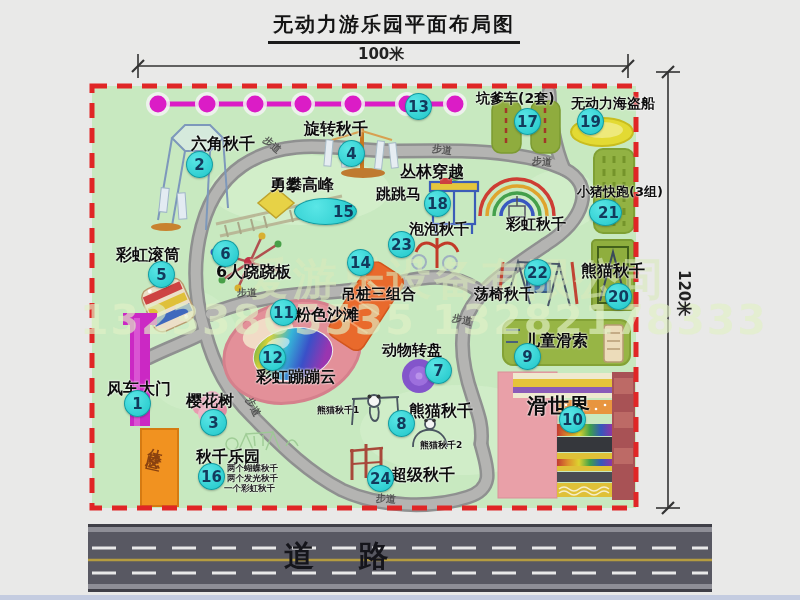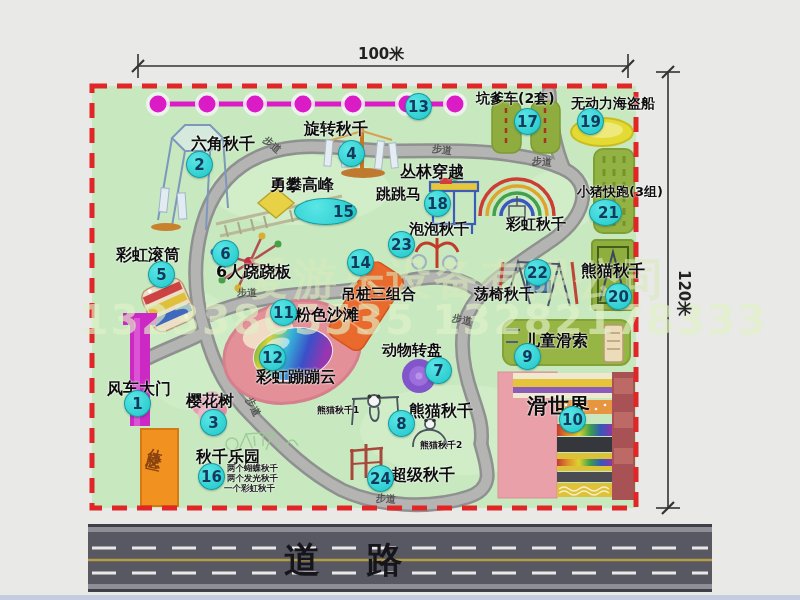--- a/index.html
+++ b/index.html
@@ -16,21 +16,21 @@
        text-shadow:0 0 2px rgba(255,255,255,.85),0 0 2px rgba(255,255,255,.85);line-height:1.1;}
   .s13{font-size:13px;} .s14{font-size:14px;} .s15{font-size:15px;} .s17{font-size:21px;}
   .tiny{font-size:9px;} .note{font-size:8.5px;color:#222;}
   .pl{position:absolute;z-index:3;font-size:10px;font-weight:bold;color:#4a4a4a;white-space:nowrap;opacity:.9;}
   .num{position:absolute;z-index:4;width:25px;height:25px;border-radius:50%;
        background:radial-gradient(circle at 35% 30%,#5ae6e6,#1fc6c9);
        border:1px solid rgba(16,150,155,.9);box-shadow:0 1px 2px rgba(0,0,0,.25);
        color:#123a5c;font-size:15px;font-weight:bold;display:flex;align-items:center;justify-content:center;}
   .rest{position:absolute;left:148px;top:437px;z-index:3;writing-mode:vertical-rl;transform:rotate(13deg);
         font-size:15px;font-weight:bold;color:#8a4210;letter-spacing:4px;}
-  .road-label{position:absolute;left:284px;top:536px;z-index:5;font-size:36px;font-weight:bold;
+  .road-label{position:absolute;left:284px;top:536px;z-index:5;font-size:30px;font-weight:bold;
         color:#15151b;letter-spacing:17px;white-space:nowrap;}
 </style>
 </head>
 <body>
 
 <div class="stage">
 
 <svg width="800" height="600" viewBox="0 0 800 600">
   <defs>
     <linearGradient id="gcloud" x1="0" y1="0" x2="1" y2="0.35">
@@ -350,20 +350,21 @@
     <rect x="88" y="527" width="624" height="5" fill="#8e8e96"></rect>
     <rect x="88" y="584" width="624" height="5" fill="#8e8e96"></rect>
     <rect x="88" y="589" width="624" height="3" fill="#3f3f47"></rect>
     <line x1="92" y1="548" x2="708" y2="548" stroke="#e8e8e8" stroke-width="3" stroke-dasharray="24 16"></line>
     <line x1="92" y1="573" x2="708" y2="573" stroke="#e8e8e8" stroke-width="3" stroke-dasharray="24 16"></line>
     <line x1="88" y1="560" x2="712" y2="560" stroke="#b59c40" stroke-width="2.5"></line>
   </g>
   <rect x="0" y="595" width="800" height="5" fill="#c4cce0"></rect>
 </svg>
 
+  <div class="title">无动力游乐园平面布局图</div>
   <div class="dim" style="left:358px;top:45px;">100米</div>
   <div class="dim" style="left:693px;top:270px;transform:rotate(90deg);transform-origin:top left;">120米</div>
 
   <div class="wm wm1">爱游乐设备有限公司</div>
   <div class="wm wm2">13233805535 13282178333</div>
 
   <div class="lbl" style="left:107px;top:380px;">风车大门</div>
   <div class="lbl" style="left:191px;top:135px;">六角秋千</div>
   <div class="lbl" style="left:186px;top:392px;">樱花树</div>
   <div class="lbl" style="left:304px;top:120px;">旋转秋千</div>

